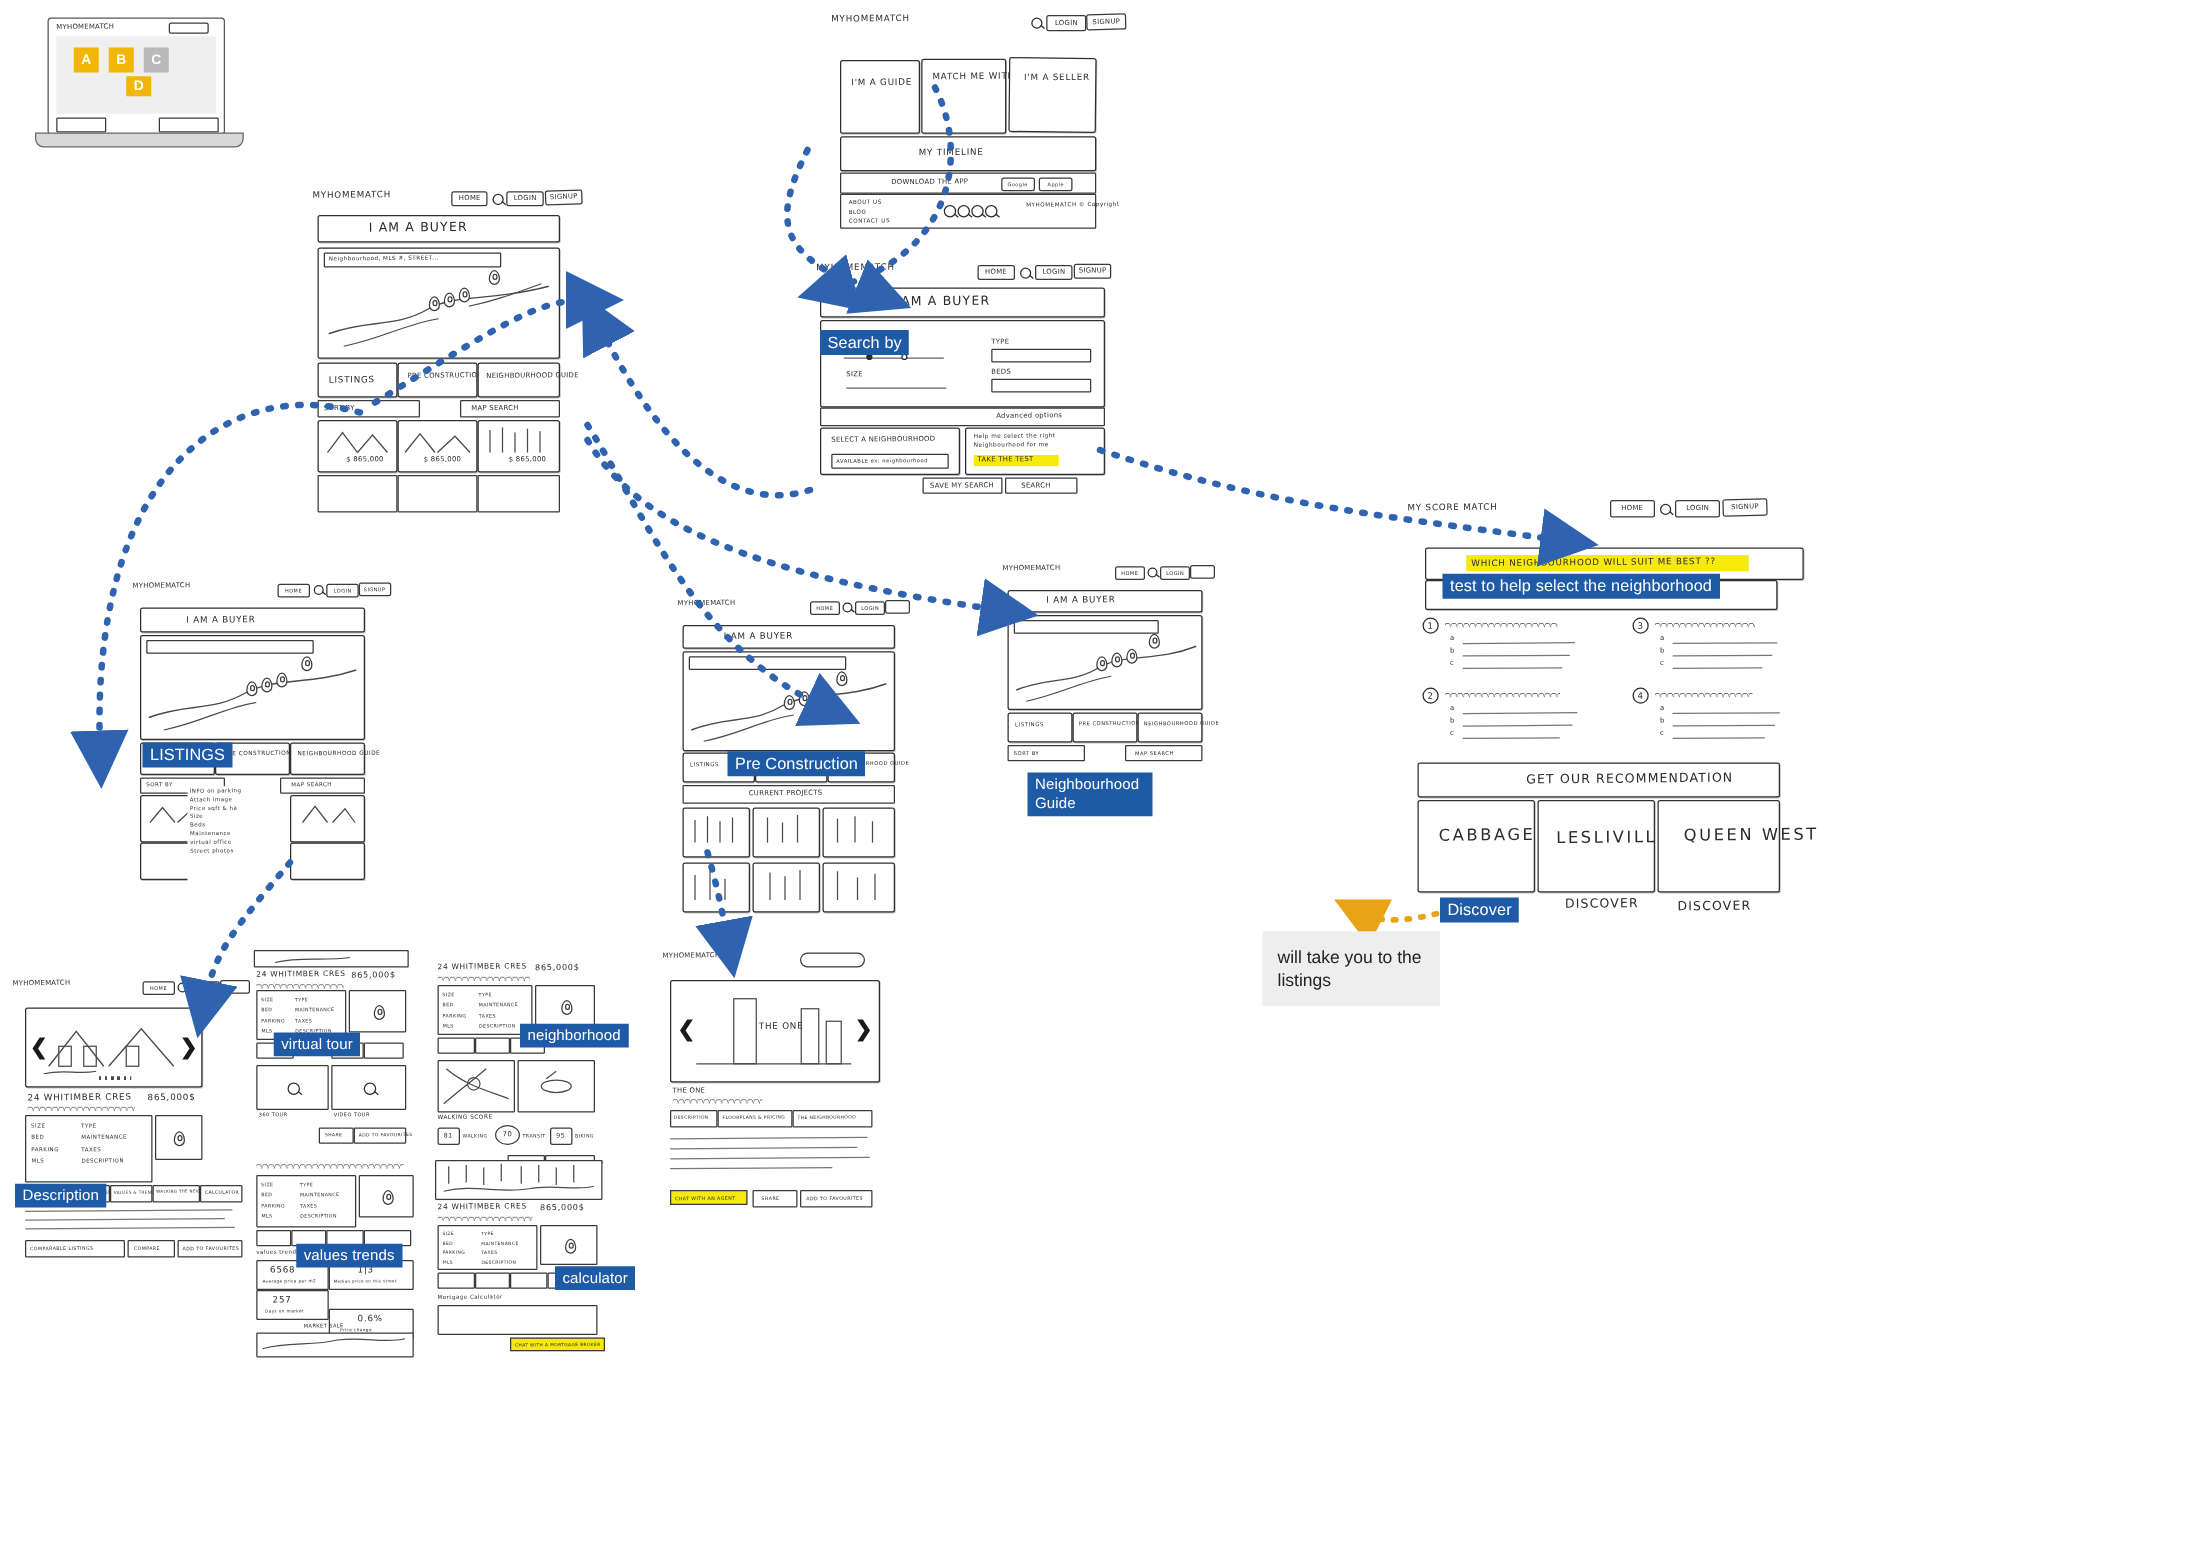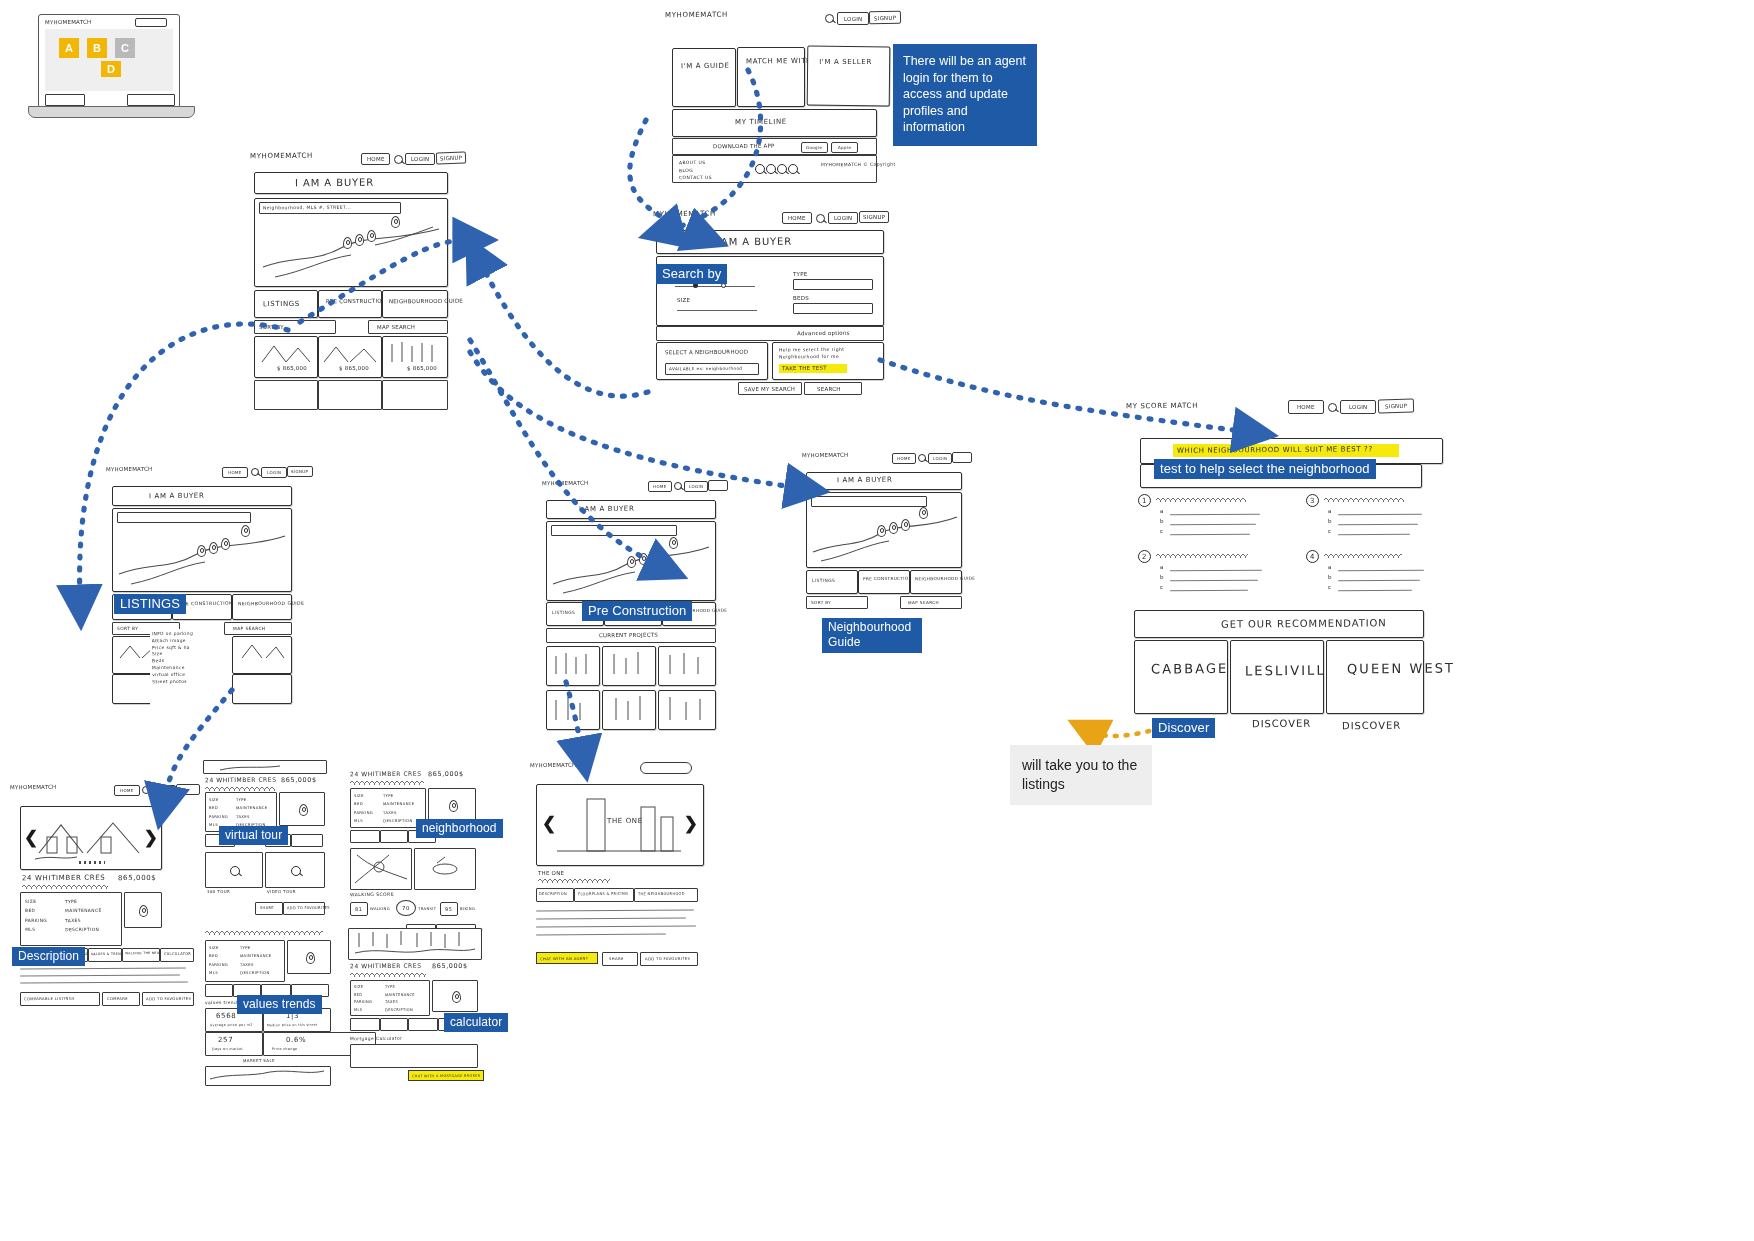--- a/index.html
+++ b/index.html
@@ -117,21 +117,21 @@
     <div class="navbtn" style="left:209px;top:3px;width:30px;height:11px;transform:rotate(-1.5deg);">
       <span class="hand xs">SIGNUP</span>
       </div>
 
     <div class="box" style="position:absolute;left:12px;top:40px;width:62px;height:57px;">
       <div class="hand sm" style="position:absolute;left:8px;top:12px;line-height:1.5;">I'M A GUIDE</div>
     </div>
     <div class="box" style="position:absolute;left:77px;top:39px;width:66px;height:58px;">
       <div class="hand sm" style="position:absolute;left:8px;top:8px;line-height:1.45;">MATCH ME WITH AN AGENT</div>
     </div>
-    <div class="box" style="position:absolute;left:147px;top:38px;width:68px;height:58px;transform:rotate(.6deg);padding-left:13px;">
+    <div class="box" style="position:absolute;left:147px;top:38px;width:68px;height:58px;transform:rotate(.6deg);">
       <div class="hand sm" style="position:absolute;left:11px;top:10px;line-height:1.5;">I'M A SELLER</div>
     </div>
 
     <div class="box" style="position:absolute;left:12px;top:101px;width:203px;height:26px;">
       <div class="hand sm" style="position:absolute;left:62px;top:8px;">MY TIMELINE</div>
     </div>
     <div class="box2" style="position:absolute;left:12px;top:130px;width:203px;height:15px;">
       <div class="hand xs" style="position:absolute;left:40px;top:4px;">DOWNLOAD THE APP</div>
       <div class="navbtn" style="left:128px;top:3px;width:25px;height:9px;">
         <span class="hand" style="font-size:4px;">Google</span>
@@ -145,21 +145,20 @@
       <div class="sk" style="left:82px;top:8px;width:60px;height:9px;">
         <div class="mag" style="left:0;top:0;width:8px;height:8px;"></div>
         <div class="mag" style="left:11px;top:0;width:8px;height:8px;"></div>
         <div class="mag" style="left:22px;top:0;width:8px;height:8px;"></div>
         <div class="mag" style="left:33px;top:0;width:8px;height:8px;"></div>
       </div>
       <div class="hand" style="position:absolute;left:148px;top:5px;font-size:4.5px;line-height:1.7;">MYHOMEMATCH © Copyright</div>
     </div>
   </div>
 
-  <div class="note" style="left:893px;top:44px;width:124px;">There will be an agent login for them to access and update profiles and information</div>
 
   <div class="sk" style="left:248px;top:150px;width:220px;height:260px;">
     <div class="hand sm" style="position:absolute;left:2px;top:2px;">MYHOMEMATCH</div>
     <div class="navbtn" style="left:113px;top:3px;width:27px;height:10px;">
       <span class="hand xs">HOME</span>
       </div>
     <div class="mag" style="left:146px;top:5px;width:7px;height:7px;"></div>
     <div class="navbtn" style="left:157px;top:3px;width:28px;height:10px;">
       <span class="hand xs">LOGIN</span>
       </div>
@@ -728,21 +727,21 @@
       <div class="hand" style="position:absolute;left:4px;top:14px;font-size:3.4px;">Average price per m2</div>
       </div>
     <div class="box2" style="position:absolute;left:60px;top:80px;width:66px;height:22px;">
       <div class="hand" style="position:absolute;left:22px;top:3px;font-size:7px;">1|3</div>
       <div class="hand" style="position:absolute;left:3px;top:14px;font-size:3.2px;">Median price on this street</div>
       </div>
     <div class="box2" style="position:absolute;left:2px;top:104px;width:56px;height:22px;">
       <div class="hand" style="position:absolute;left:12px;top:3px;font-size:7px;">257</div>
       <div class="hand" style="position:absolute;left:6px;top:14px;font-size:3.4px;">Days on market</div>
       </div>
-    <div class="box2" style="position:absolute;left:60px;top:104px;width:66px;height:22px;padding-left:45px;">
+    <div class="box2" style="position:absolute;left:60px;top:119px;width:66px;height:22px;">
       <div class="hand" style="position:absolute;left:22px;top:3px;font-size:7px;">0.6%</div>
       <div class="hand" style="position:absolute;left:8px;top:14px;font-size:3.4px;">Price change</div>
       </div>
     <div class="hand" style="position:absolute;left:40px;top:130px;font-size:4px;">MARKET SALE</div>
     <div class="box2" style="position:absolute;left:2px;top:138px;width:124px;height:18px;">
       <svg width="122" height="16" style="position:absolute;left:0;top:0;">
           <path d="M4,12 C24,6 44,10 64,5 C84,2 102,8 118,4" fill="none" stroke="#4a4a4a" stroke-width="1"></path>
         </svg>
       </div>
   </div>

